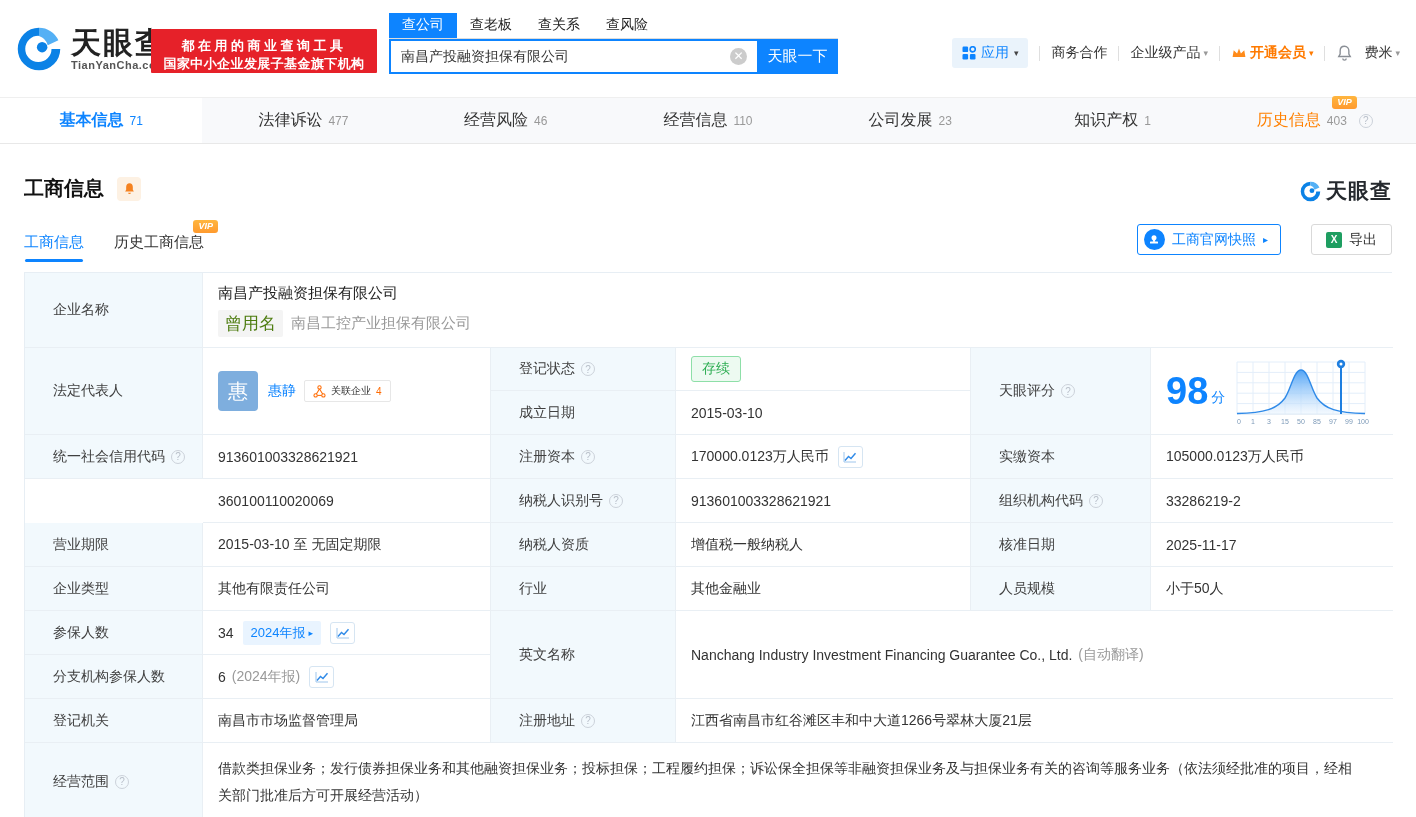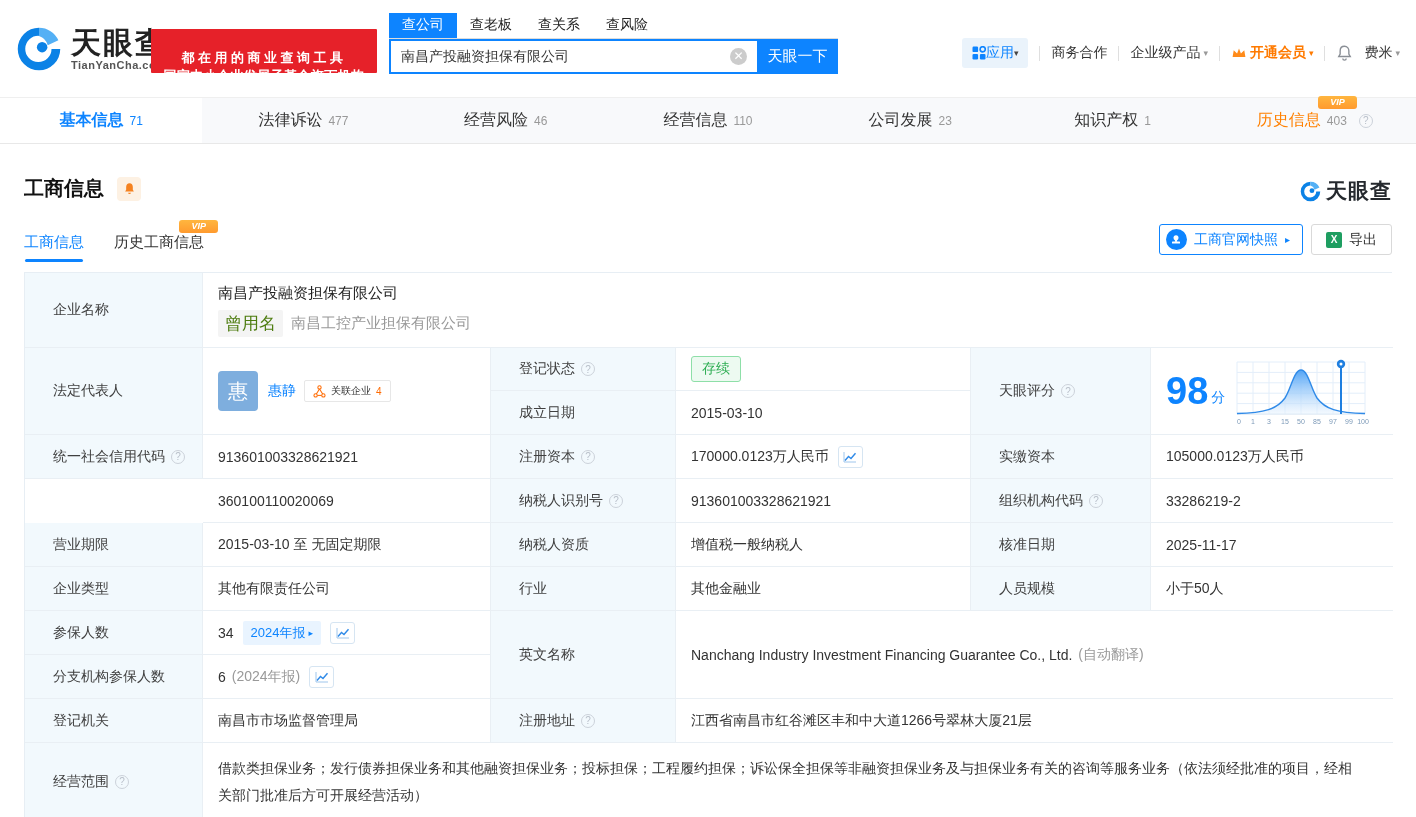--- a/index.html
+++ b/index.html
@@ -5,72 +5,72 @@
   * { box-sizing: border-box; margin: 0; padding: 0; }
   body { font-family: "Liberation Sans", "DejaVu Sans", sans-serif; background: #fff; }
   .app { position: relative; width: 1416px; height: 817px; overflow: hidden; background: #fff; color: #333; }
 
   
   .hdr { position: relative; width: 100%; height: 97px; background: #fff; }
   .logo { position: absolute; left: 14px; top: 24px; display: flex; align-items: center; cursor: pointer; }
   .logo-txt { margin-left: 7px; }
   .logo-t { font-size: 30px; font-weight: 700; color: #222; line-height: 32px; letter-spacing: 2px; }
   .logo-d { font-size: 11px; font-weight: 700; color: #555; letter-spacing: .5px; }
-  .banner { position: absolute; left: 151px; top: 29px; width: 226px; height: 44px; background: #e62129; color: #fff; text-align: center; padding-top: 20px; border-radius: 1px; }
+  .banner { position: absolute; left: 151px; top: 29px; width: 226px; height: 44px; background: #e62129; color: #fff; text-align: center; padding-top: 8px; border-radius: 1px; }
   .b1 { font-size: 13px; font-weight: 700; letter-spacing: 3.5px; line-height: 18px; }
   .b2 { font-size: 13px; font-weight: 700; letter-spacing: .4px; line-height: 18px; }
 
   .search { position: absolute; left: 389px; top: 13px; width: 449px; }
   .stabs { display: flex; align-items: flex-end; border-bottom: 1px solid #dcdcdc; }
   .stab { font-size: 14px; color: #222; padding: 3px 13px 4px; cursor: pointer; }
   .stab.active { background: #0d84ff; color: #fff; }
   .srow { display: flex; height: 35px; }
   .sinput-wrap { position: relative; flex: 1; }
   .sinput { width: 100%; height: 35px; border: 2px solid #0d84ff; border-right: none; outline: none; padding: 0 30px 0 10px; font-size: 14px; color: #333; font-family: inherit; }
   .clear { position: absolute; right: 10px; top: 9px; width: 17px; height: 17px; border-radius: 50%; background: #ccc; color: #fff; font-size: 12px; line-height: 17px; text-align: center; cursor: pointer; }
   .sbtn { width: 81px; background: #0d84ff; color: #fff; border: none; font-size: 15px; cursor: pointer; font-family: inherit; }
 
   .nav { position: absolute; right: 16px; top: 38px; height: 30px; display: flex; align-items: center; font-size: 14px; color: #333; }
   .nav > * { margin-left: 11px; }
-  .apps { display: inline-flex; align-items: center; background: #eaf3fb; color: #0d84ff; padding: 6px 10px; border-radius: 3px; cursor: pointer; margin-left: 36px; }
+  .apps { display: inline-flex; align-items: center; gap: 5px; background: #eaf3fb; color: #0d84ff; padding: 6px 10px; border-radius: 3px; cursor: pointer; margin-left: 36px; }
   .apps .caret { color: #444; }
   .sep { width: 1px; height: 15px; background: #dfdfdf; }
   .navitem { cursor: pointer; display: inline-flex; align-items: center; gap: 3px; }
   .caret { font-size: 9px; color: #999; }
   .vipnav { color: #ff7a00; font-weight: 700; }
   .vipnav .caret { color: #ff7a00; }
   .belln { display: inline-flex; cursor: pointer; }
 
   
   .ptabs { display: flex; height: 47px; background: #f8f9fb; border-top: 1px solid #efefef; border-bottom: 1px solid #e8e8e8; }
   .ptab { flex: 1; display: flex; align-items: center; justify-content: center; gap: 6px; font-size: 16px; color: #333; cursor: pointer; position: relative; }
   .ptab .cnt { font-size: 12px; color: #999; }
   .ptab.active { background: #fff; }
   .ptab.active .lab { color: #0d84ff; font-weight: 700; }
   .ptab.active .cnt { color: #0d84ff; }
   .ptab.vip-tab .lab { color: #ff8000; }
   .vipwrap { position: relative; display: inline-flex; align-items: center; gap: 6px; }
-  .vipbadge { position: absolute; top: -14px; right: 16px; background: linear-gradient(180deg, #ffb63f, #ff9a2e); color: #fff; font-size: 9px; font-weight: 700; font-style: italic; padding: 1px 12px 2px; border-radius: 3px; line-height: 10px; }
+  .vipbadge { position: absolute; top: -14px; right: 16px; background: linear-gradient(180deg, #ffb63f, #ff9a2e); color: #fff; font-size: 9px; font-weight: 700; font-style: italic; padding: 1px 5px 2px; border-radius: 3px; line-height: 10px; }
   .help { display: inline-flex; align-items: center; justify-content: center; width: 14px; height: 14px; border: 1px solid #ccd2da; border-radius: 50%; color: #b8bfc9; font-size: 10px; margin-left: 6px; cursor: pointer; flex: none; }
 
   
   .content { padding: 0 24px; position: relative; }
   .sect-head { margin-top: 31px; display: flex; align-items: center; }
   .sect-title { font-size: 20px; font-weight: 700; color: #111; }
   .bellbadge { margin-left: 13px; width: 24px; height: 24px; background: #fdf1e3; border-radius: 4px; display: inline-flex; align-items: center; justify-content: center; cursor: pointer; }
   .wmark { position: absolute; right: 24px; top: 2px; display: flex; align-items: center; gap: 4px; }
   .wmark-t { font-size: 21px; font-weight: 700; color: #25292e; letter-spacing: 1px; }
 
   .subrow { margin-top: 24px; position: relative; height: 32px; display: flex; align-items: center; }
   .subtab { position: relative; font-size: 15px; cursor: pointer; }
   .subtab.active { color: #0d84ff; }
   .subtab.active::after { content: ""; position: absolute; left: 50%; transform: translateX(-50%); bottom: -10px; width: 58px; height: 3px; background: #0d84ff; border-radius: 2px; }
   .subtab + .subtab { margin-left: 30px; color: #333; }
   .subtab .vipbadge { top: -13px; right: -14px; }
-  .actions { position: absolute; right: 0; top: -2px; display: flex; gap: 8px; padding-left: 36px; }
+  .actions { position: absolute; right: 0; top: -2px; display: flex; gap: 30px; padding-left: 36px; }
   .snap { display: inline-flex; align-items: center; gap: 7px; height: 31px; padding: 0 12px 0 6px; background: #fff; border: 1px solid #0d84ff; border-radius: 3px; color: #0d84ff; font-size: 14px; cursor: pointer; font-family: inherit; }
   .snap-ic { width: 21px; height: 21px; border-radius: 50%; background: #0d84ff; display: inline-flex; align-items: center; justify-content: center; }
   .snap-arrow { font-size: 10px; }
   .export { display: inline-flex; align-items: center; gap: 7px; height: 31px; padding: 0 14px; background: #fff; border: 1px solid #d9d9d9; border-radius: 3px; color: #333; font-size: 14px; cursor: pointer; font-family: inherit; }
   .xls { width: 16px; height: 16px; background: #1e9e61; border-radius: 2px; color: #fff; font-size: 10px; font-weight: 700; display: inline-flex; align-items: center; justify-content: center; }
 
   
   .tbl { margin-top: 14px; display: grid; width: 1368px; grid-template-columns: 178px 288px 185px 295px 180px 242px; grid-template-rows: 75px 43px 44px 44px 44px 44px 44px 44px 44px 44px 77px; border: 1px solid #e7eef4; }
   .lbl, .val { border-right: 1px solid #e9eff4; border-bottom: 1px solid #e9eff4; display: flex; align-items: center; font-size: 14px; }
   .lbl { background: #f2f9fd; color: #404040; padding: 0 10px 0 28px; }

